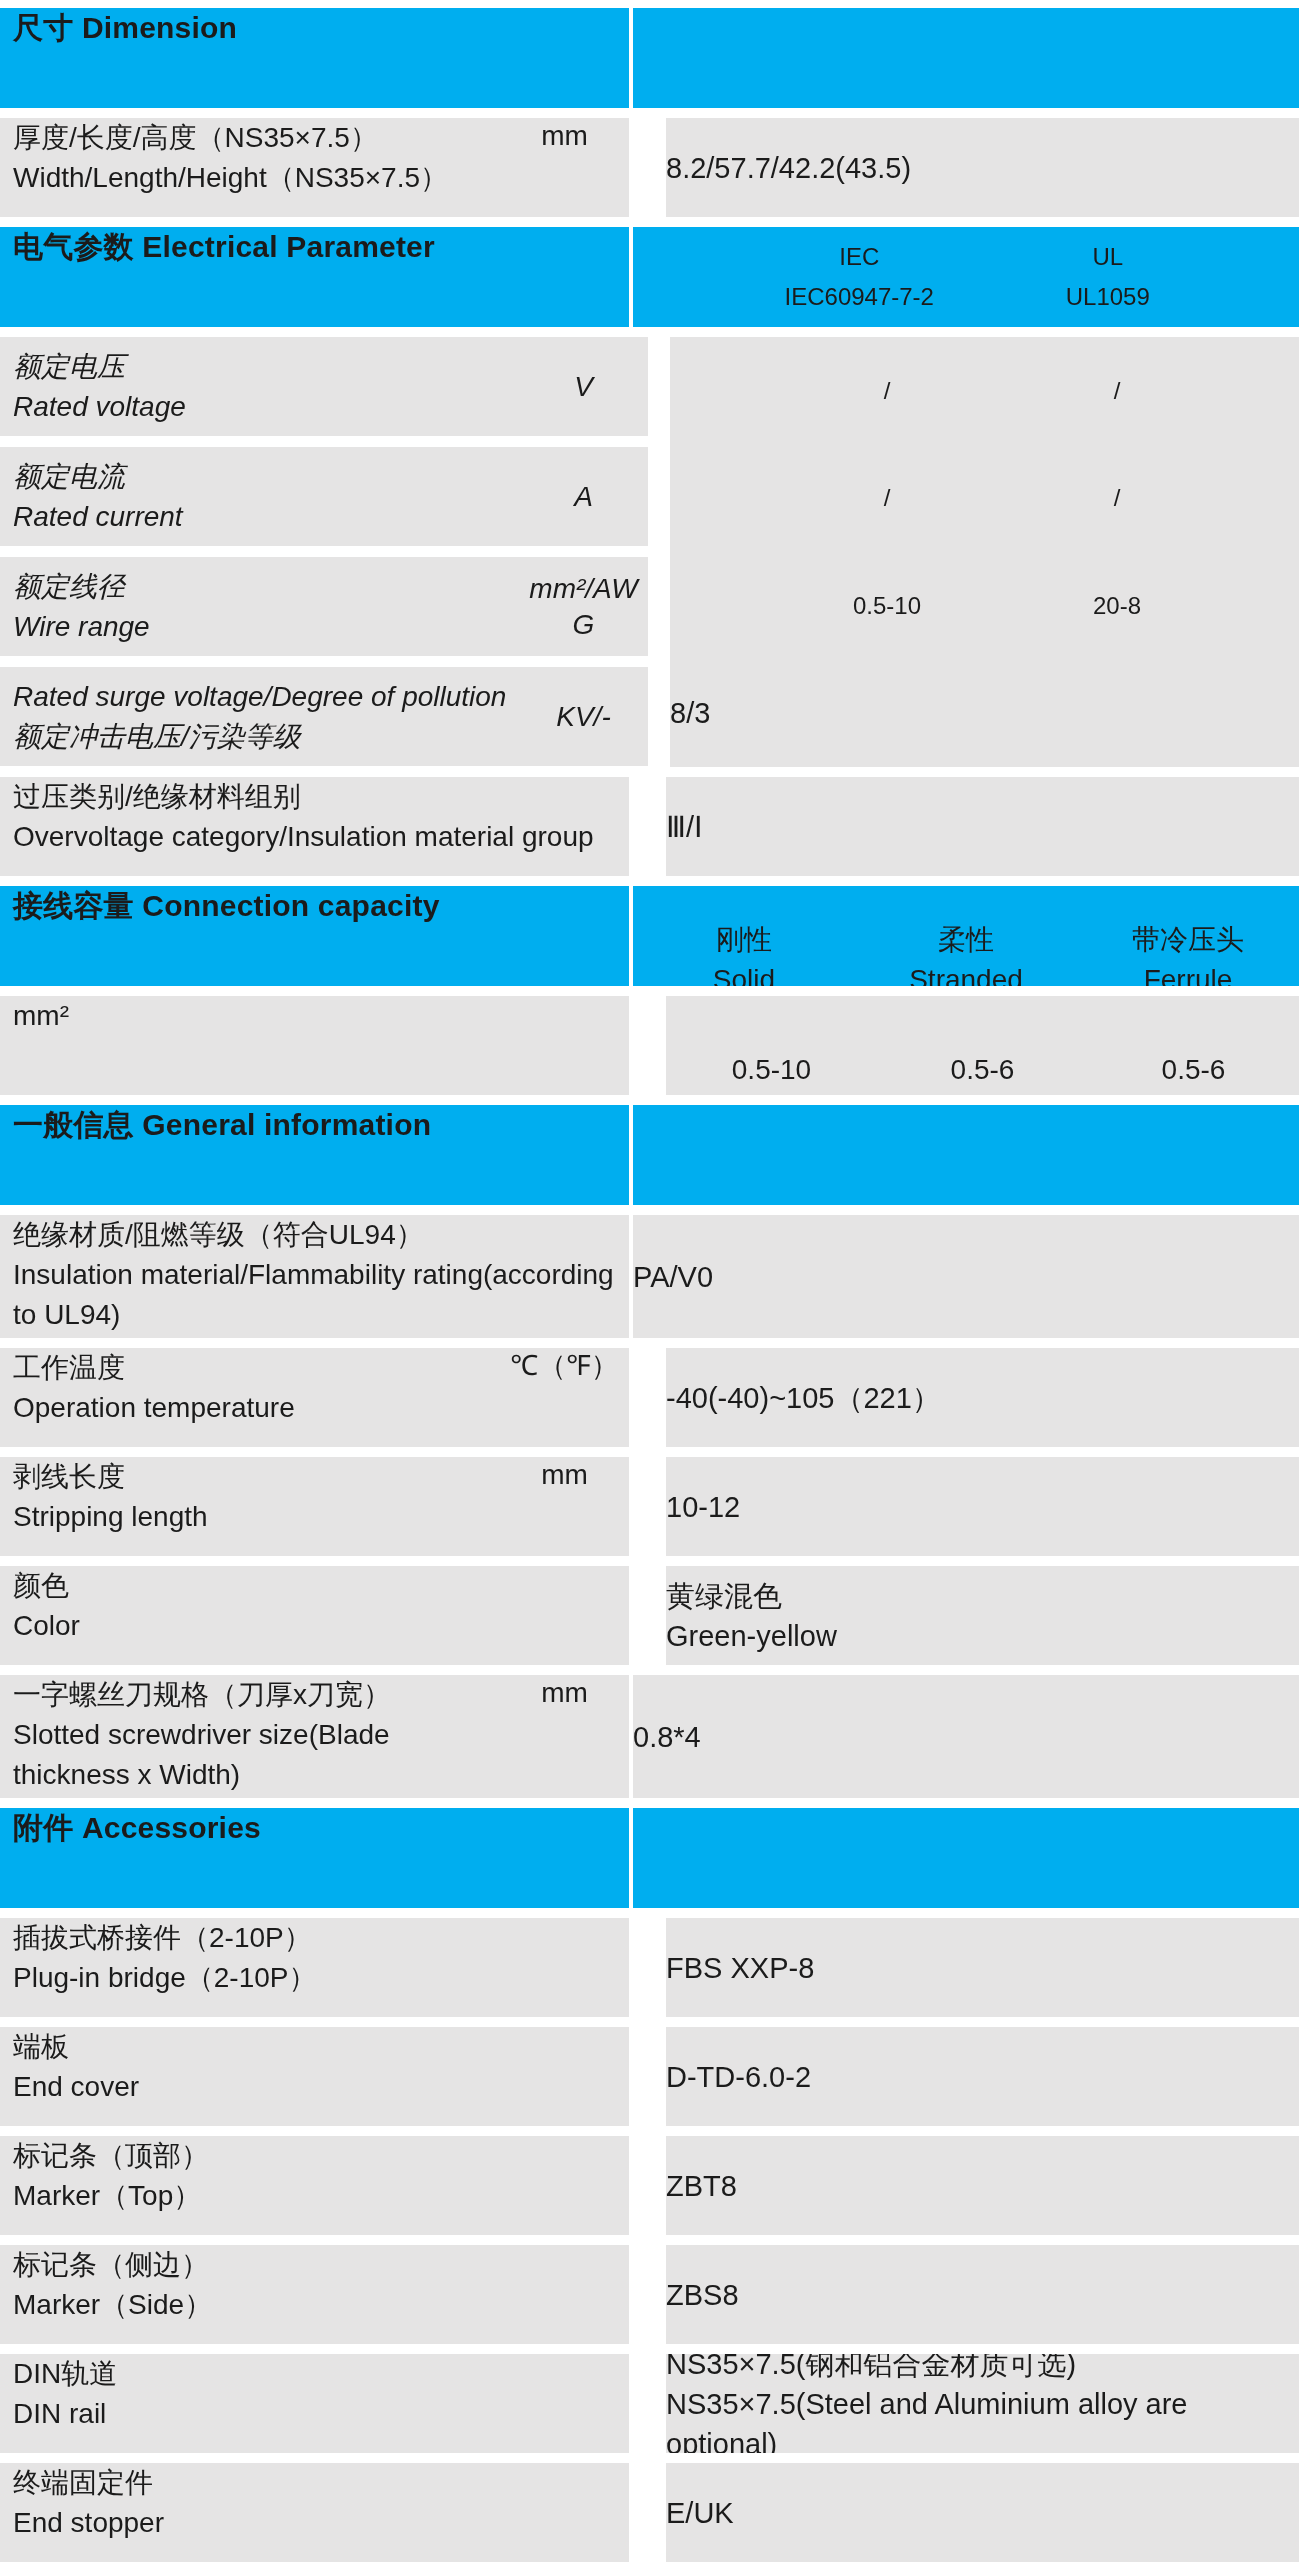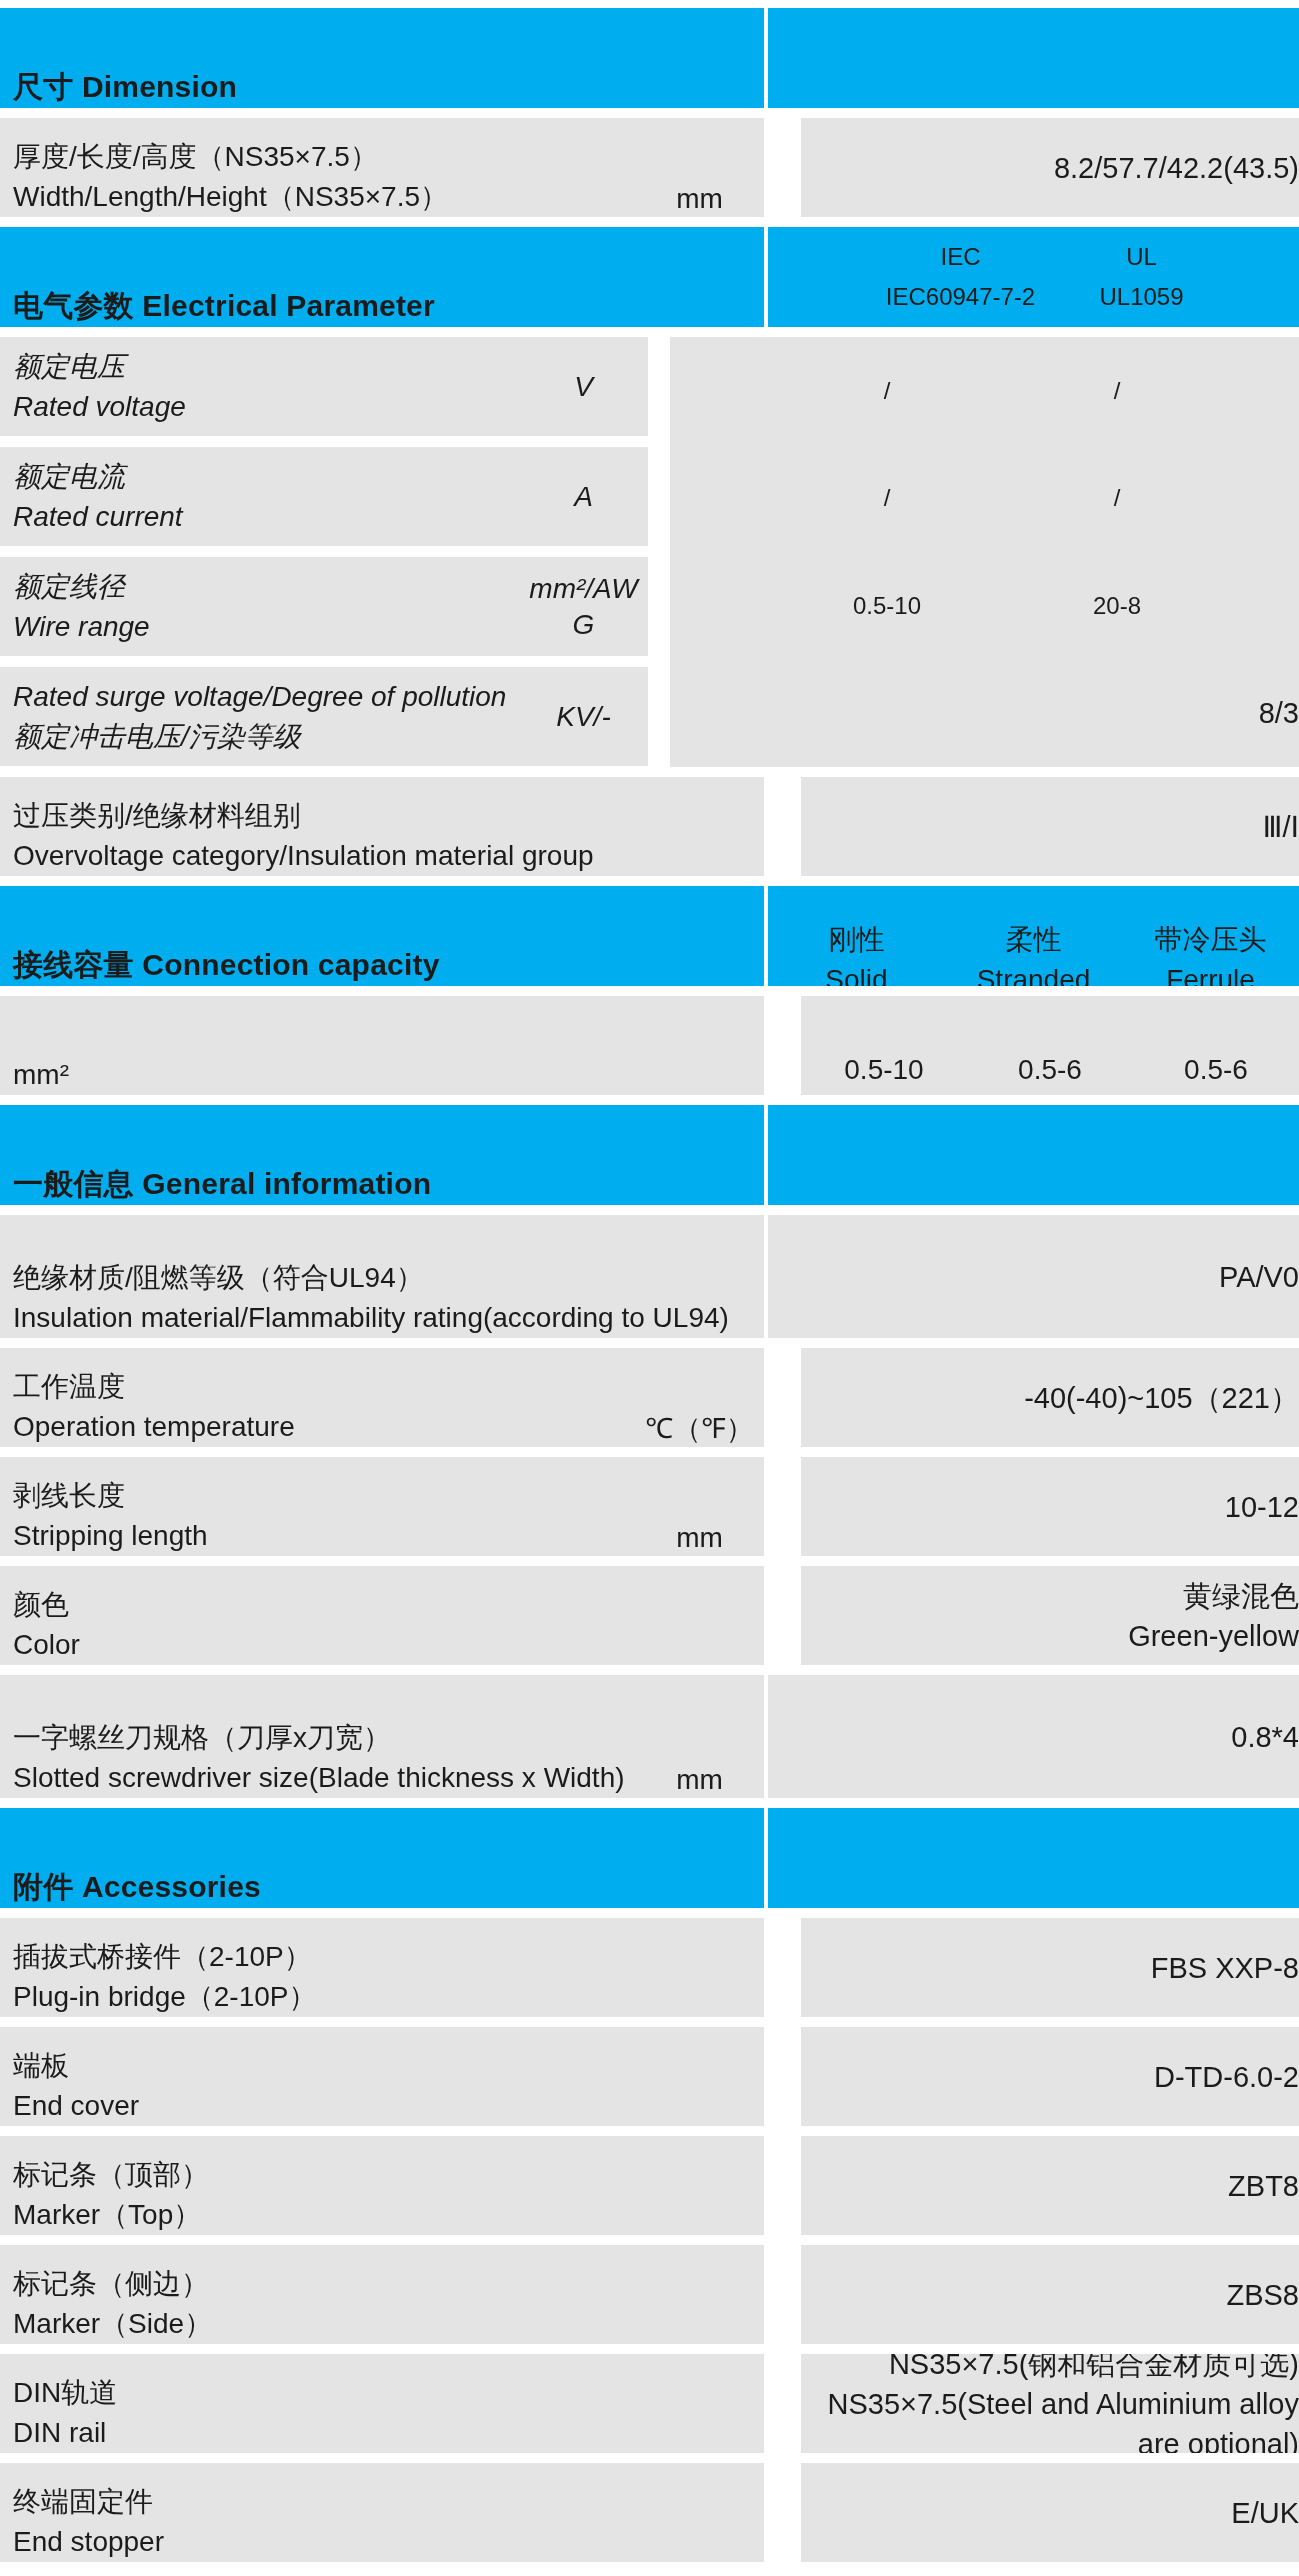--- a/index.html
+++ b/index.html
@@ -4,39 +4,39 @@
 <style>
   html,body{margin:0;padding:0;}
   body{
     width:1299px;height:2576px;overflow:hidden;background:#ffffff;
     font-family:"Liberation Sans", sans-serif;color:#1b1b1b;
     -webkit-font-smoothing:antialiased;
   }
   .spec-table{padding-top:8px;}
   .row{display:flex;margin-bottom:10px;}
   .cl{
-    width:764px;margin-right:4px;box-sizing:border-box;
-    display:flex;align-items:flex-end;padding:0 10px 0 13px;overflow:hidden;
+    width:629px;margin-right:4px;box-sizing:border-box;
+    display:flex;align-items:flex-start;padding:0 10px 0 13px;overflow:hidden;
   }
   .cr{
     flex:1;display:flex;flex-direction:column;justify-content:center;
     overflow:hidden;box-sizing:border-box;
   }
   .gray{background:#E5E4E4;}
   .blue{background:#00AEEF;}
   .h100{height:99px;gap:33px;}
   .h101{height:100px;}
   .h124{height:123px;}
   .hdr{font-size:30px;font-weight:bold;letter-spacing:0.2px;}
   .lbl{flex:1;font-size:28px;line-height:40px;}
   .unit{
     width:109px;flex-shrink:0;text-align:center;font-size:28px;
     line-height:36px;word-break:break-all;
   }
-  .val{text-align:right;font-size:29px;line-height:40px;}
+  .val{text-align:left;font-size:29px;line-height:40px;}
   .cols2{display:flex;box-sizing:border-box;padding:0 67px 0 102px;width:100%;}
   .cols2>div{flex:1;text-align:center;font-size:24px;line-height:40px;}
   .cols3{display:flex;width:100%;}
   .cols3>div{flex:1;text-align:center;font-size:28px;line-height:40px;margin-top:48px;}
   .stack{width:648px;margin-right:22px;display:flex;flex-direction:column;gap:11px;font-style:italic;}
   .stack .scell{
     height:99px;display:flex;align-items:center;box-sizing:border-box;
     padding:0 10px 0 13px;background:#E5E4E4;overflow:hidden;
   }
   .merged{height:430px;}

